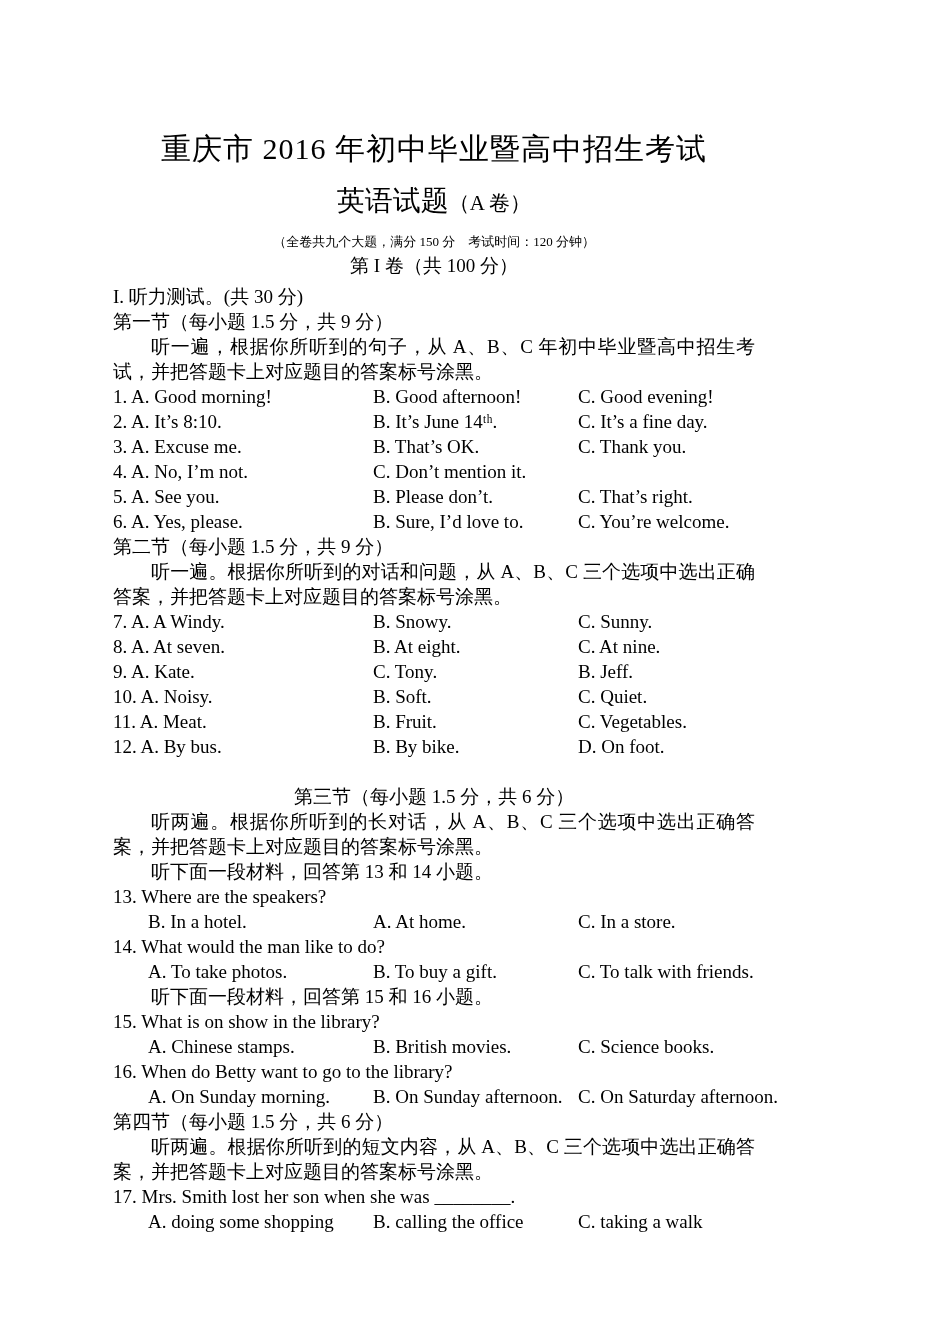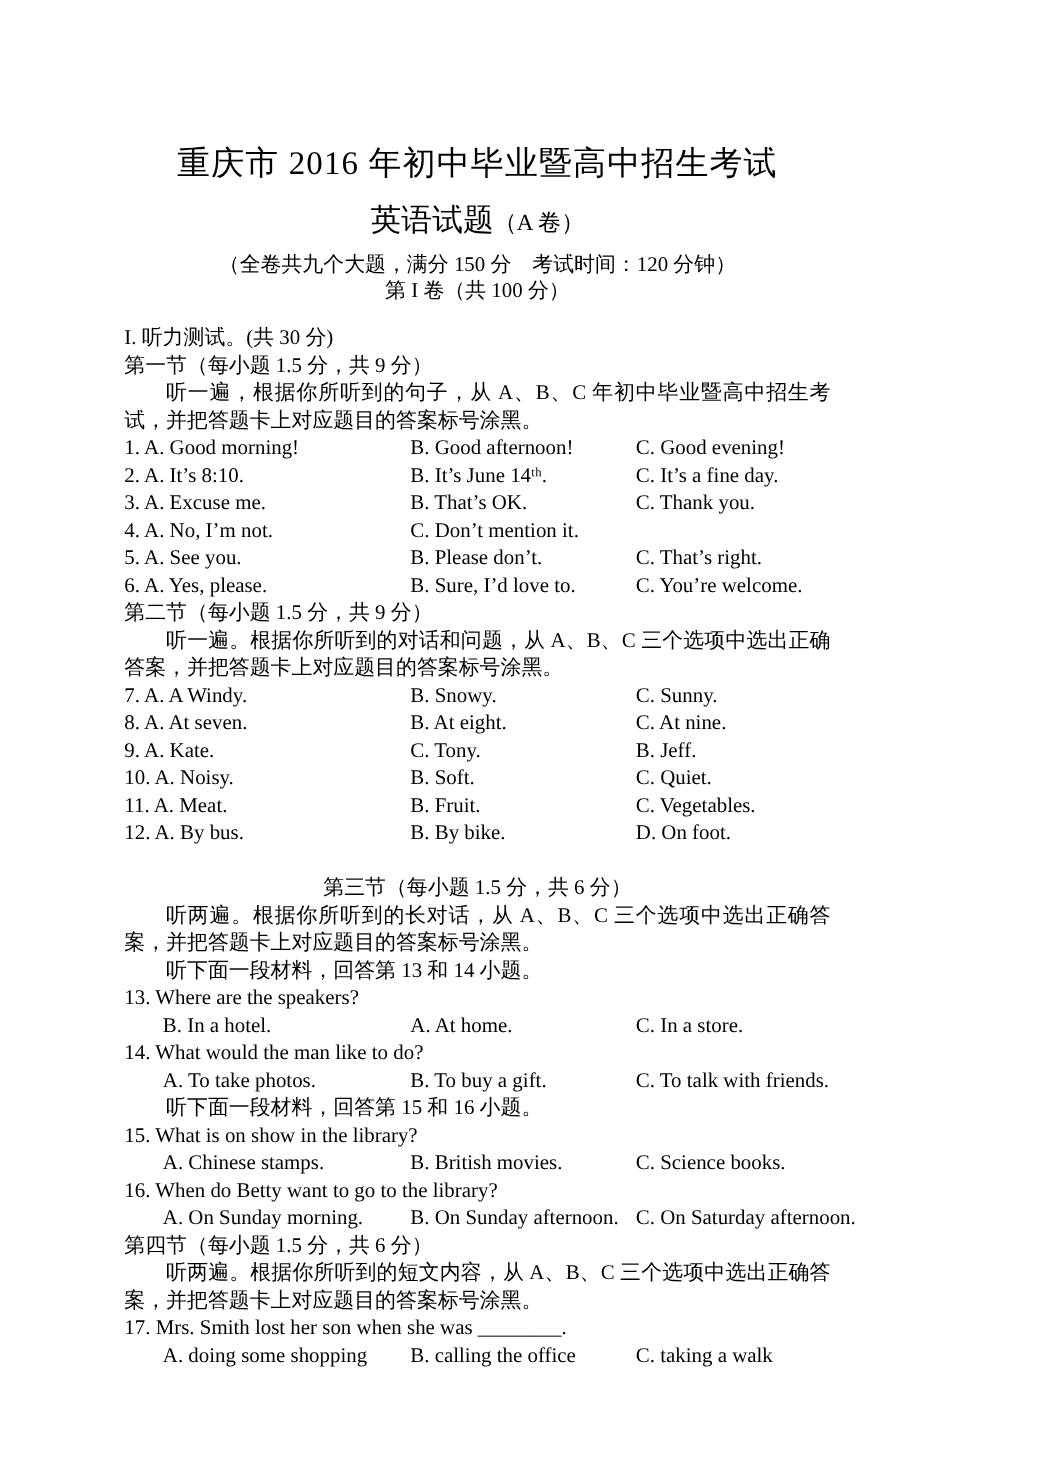--- a/index.html
+++ b/index.html
@@ -31,33 +31,33 @@
     font-size: 28px;
     line-height: 30px;
     margin-top: 20px;
     white-space: nowrap;
   }
   .doc-subtitle .note {
     font-size: 21px;
   }
   .meta-line {
     text-align: center;
-    font-size: 19px;
+    font-size: 13px;
     line-height: 22px;
     margin-top: 13px;
     white-space: nowrap;
   }
   .volume-line {
     text-align: center;
     font-size: 19px;
     line-height: 25px;
     white-space: nowrap;
   }
   .body-text {
-    margin-top: 18px;
+    margin-top: 6px;
   }
   .line {
     line-height: 25px;
   }
   .para {
     text-indent: 2em;
     text-align: justify;
     line-height: 25px;
   }
   .indent-line {

